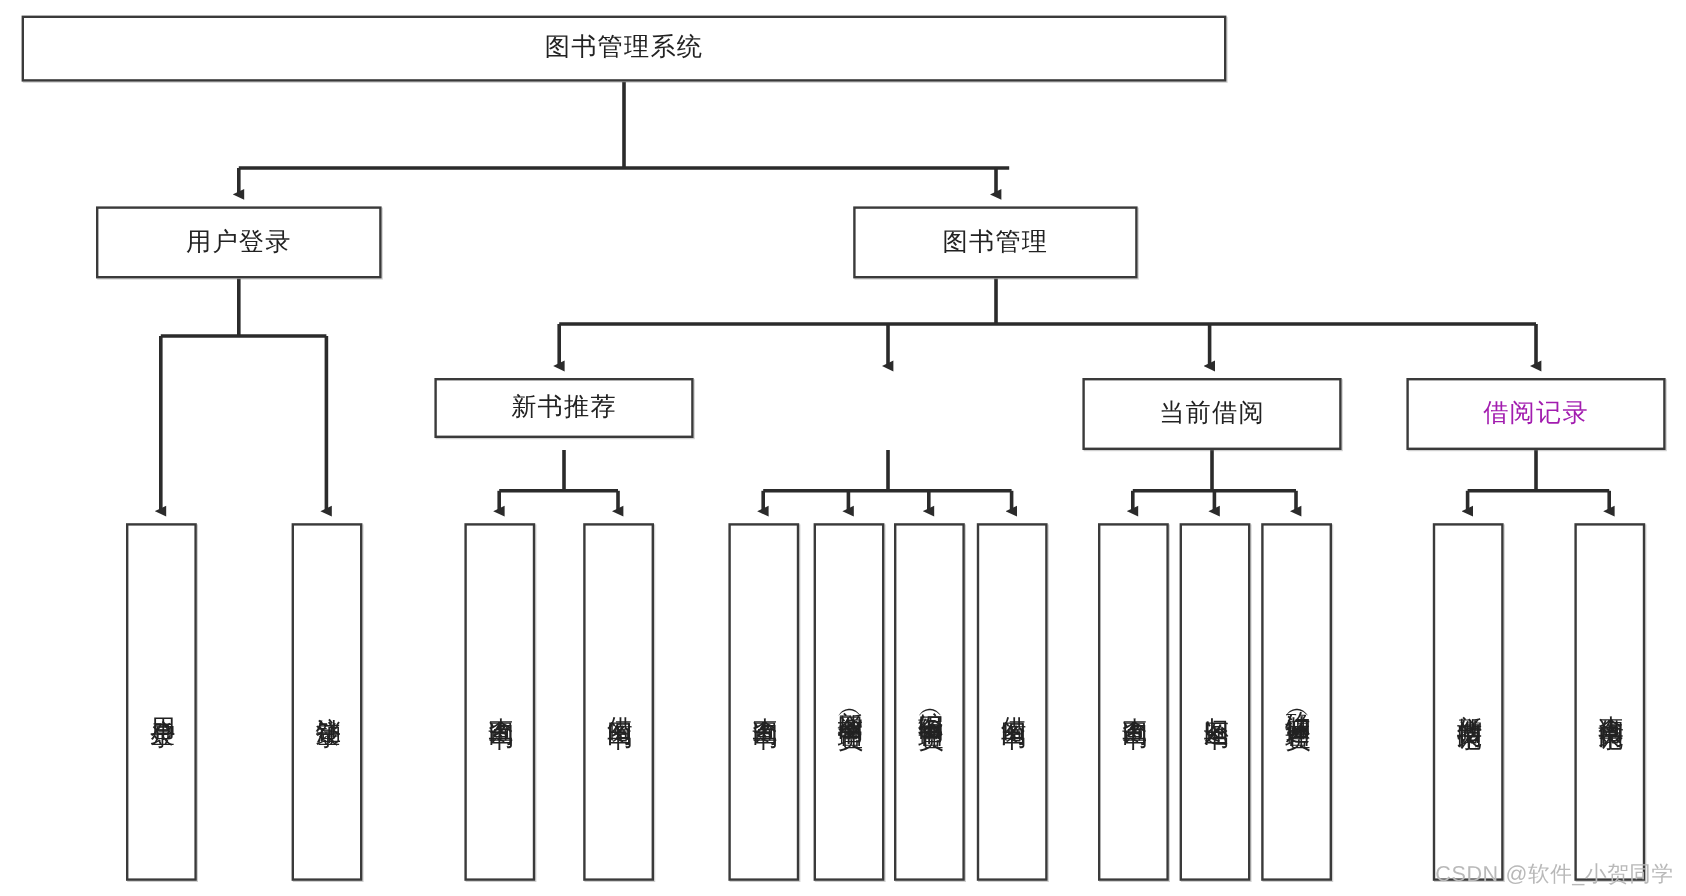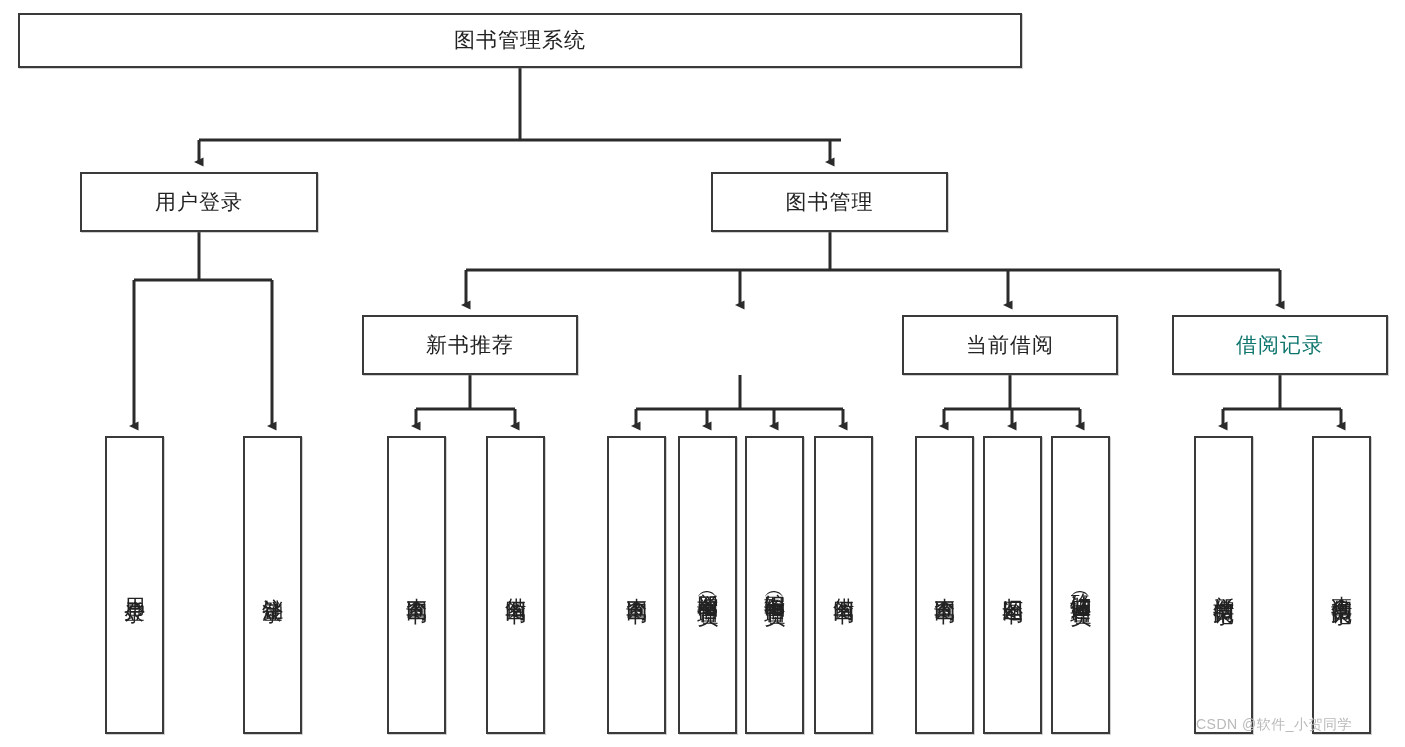--- a/index.html
+++ b/index.html
@@ -56,21 +56,21 @@
   .node.vert .lbl {
     writing-mode: vertical-rl;
     text-orientation: upright;
     font-size: 21px;
     line-height: 1.25;
     letter-spacing: 2px;
     max-height: 100%;
   }
   .watermark {
     position: absolute;
-    font-size: 14px;
+    font-size: 18px;
     color: #b9b9b9;
     white-space: nowrap;
     letter-spacing: 0.5px;
     user-select: none;
   }
 </style>
 </head>
 <body>
 
 <div id="canvas" style="background: rgb(255, 255, 255);">
@@ -129,28 +129,28 @@
     <span class="lbl" style="color: rgb(34, 34, 34);">图书管理系统</span>
   </div>
 
   <div class="node horiz" style="left: 80px; top: 172px; width: 238px; height: 60px; border-color: rgb(58, 58, 58); background: rgb(255, 255, 255);">
     <span class="lbl" style="color: rgb(34, 34, 34);">用户登录</span>
   </div>
   <div class="node horiz" style="left: 711px; top: 172px; width: 237px; height: 60px; border-color: rgb(58, 58, 58); background: rgb(255, 255, 255); justify-content: center;">
     <span class="lbl" style="color: rgb(34, 34, 34);">图书管理</span>
   </div>
 
-  <div class="node horiz" style="left: 362px; top: 315px; width: 216px; height: 60px; border-color: rgb(58, 58, 58); background: rgb(255, 255, 255);">
+  <div class="node horiz" style="left: 362px; top: 315px; width: 216px; height: 50px; border-color: rgb(58, 58, 58); background: rgb(255, 255, 255);">
     <span class="lbl" style="color: rgb(34, 34, 34);">新书推荐</span>
   </div>
   <div class="node horiz" style="left: 902px; top: 315px; width: 216px; height: 60px; border-color: rgb(58, 58, 58); background: rgb(255, 255, 255);">
     <span class="lbl" style="color: rgb(34, 34, 34);">当前借阅</span>
   </div>
   <div class="node horiz" style="left: 1172px; top: 315px; width: 216px; height: 60px; border-color: rgb(58, 58, 58); background: rgb(255, 255, 255);">
-    <span class="lbl" style="color: #0f766e;">借阅记录</span>
+    <span class="lbl" style="color: #a21caf;">借阅记录</span>
   </div>
 
   <div class="node vert" style="left: 105px; top: 436px; width: 59px; height: 298px; border-color: rgb(58, 58, 58); background: rgb(255, 255, 255);">
     <span class="lbl" style="color: rgb(34, 34, 34);">用户登录</span>
   </div>
   <div class="node vert" style="left: 243px; top: 436px; width: 59px; height: 298px; border-color: rgb(58, 58, 58); background: rgb(255, 255, 255);">
     <span class="lbl" style="color: rgb(34, 34, 34);">注销登录</span>
   </div>
   <div class="node vert" style="left: 387px; top: 436px; width: 59px; height: 298px; border-color: rgb(58, 58, 58); background: rgb(255, 255, 255);">
     <span class="lbl" style="color: rgb(34, 34, 34);">查询图书</span>

